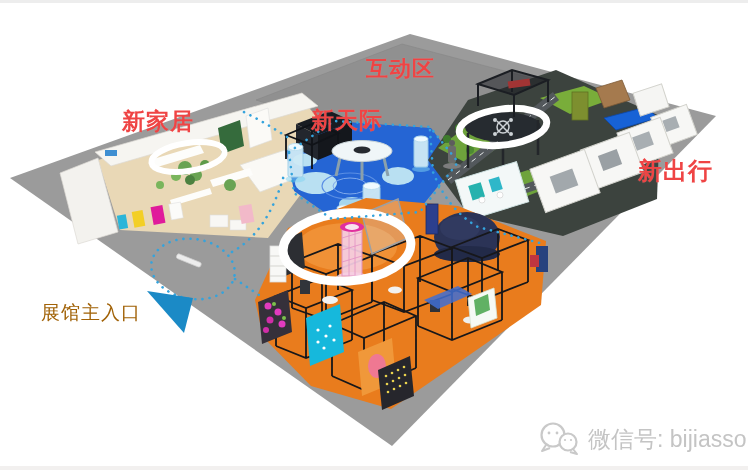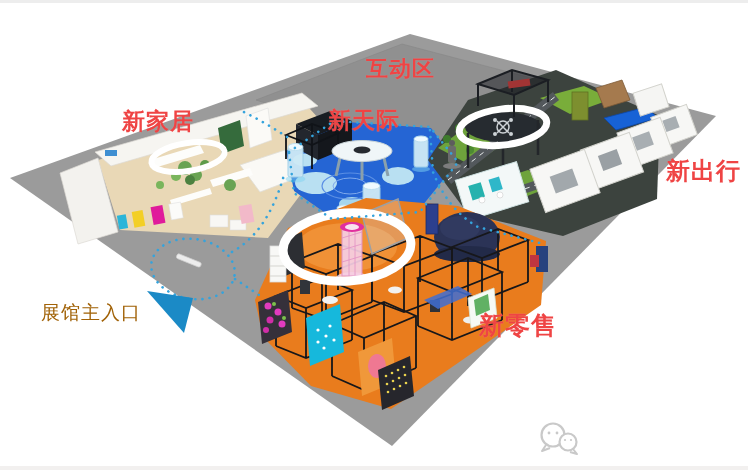--- a/index.html
+++ b/index.html
@@ -263,31 +263,31 @@
       <path d="M430,130 L433,172 Q448,210 478,227 L540,243"></path>
       <path d="M235,279 L262,297"></path>
     </g>
     <rect x="176" y="258" width="26" height="5" rx="2" fill="#ececec" stroke="#cccccc" stroke-width="0.7" transform="rotate(22 189 260)"></rect>
 
     <polygon points="147,291 193,298 184,333" fill="#1b8ac6"></polygon>
   </svg>
 
   <div class="zone-label" style="left:366px;top:58px;font-size:22px;">互动区</div>
   <div class="zone-label" style="left:122px;top:110px;font-size:23px;">新家居</div>
-  <div class="zone-label" style="left:311px;top:109px;font-size:23px;margin-left:17px;">新天际</div>
-  <div class="zone-label" style="left:666px;top:159px;font-size:24px;text-align:center;">新出行</div>
-  <div class="zone-label" style="left:479px;top:313px;font-size:25px;">新零售</div>
+  <div class="zone-label" style="left:311px;top:109px;font-size:23px;">新天际</div>
+  <div class="zone-label" style="left:638px;top:159px;font-size:24px;text-align:center;">新出行</div>
   <div class="entrance-label" style="left:41px;top:303px;font-size:19px;">展馆主入口</div>
 
   <div class="watermark">
     <svg width="44" height="38" viewBox="0 0 44 38">
       <circle cx="15" cy="15" r="11.5" fill="none" stroke="#c9c9c9" stroke-width="2.2"></circle>
       <path d="M8,25 L4,31 L12,28" fill="none" stroke="#c9c9c9" stroke-width="2" stroke-linejoin="round"></path>
       <circle cx="30" cy="22" r="8.5" fill="#ffffff" stroke="#c9c9c9" stroke-width="2.2"></circle>
       <path d="M35,29 L39,34 L32,32" fill="none" stroke="#c9c9c9" stroke-width="2" stroke-linejoin="round"></path>
       <circle cx="11" cy="13" r="1.4" fill="#c9c9c9"></circle>
         <circle cx="19" cy="13" r="1.4" fill="#c9c9c9"></circle>
       <circle cx="27" cy="20" r="1.1" fill="#c9c9c9"></circle>
         <circle cx="33" cy="20" r="1.1" fill="#c9c9c9"></circle>
     </svg>
+    <span>微信号: bijiasso</span>
   </div>
 
 </div>
 
 </body></html>

